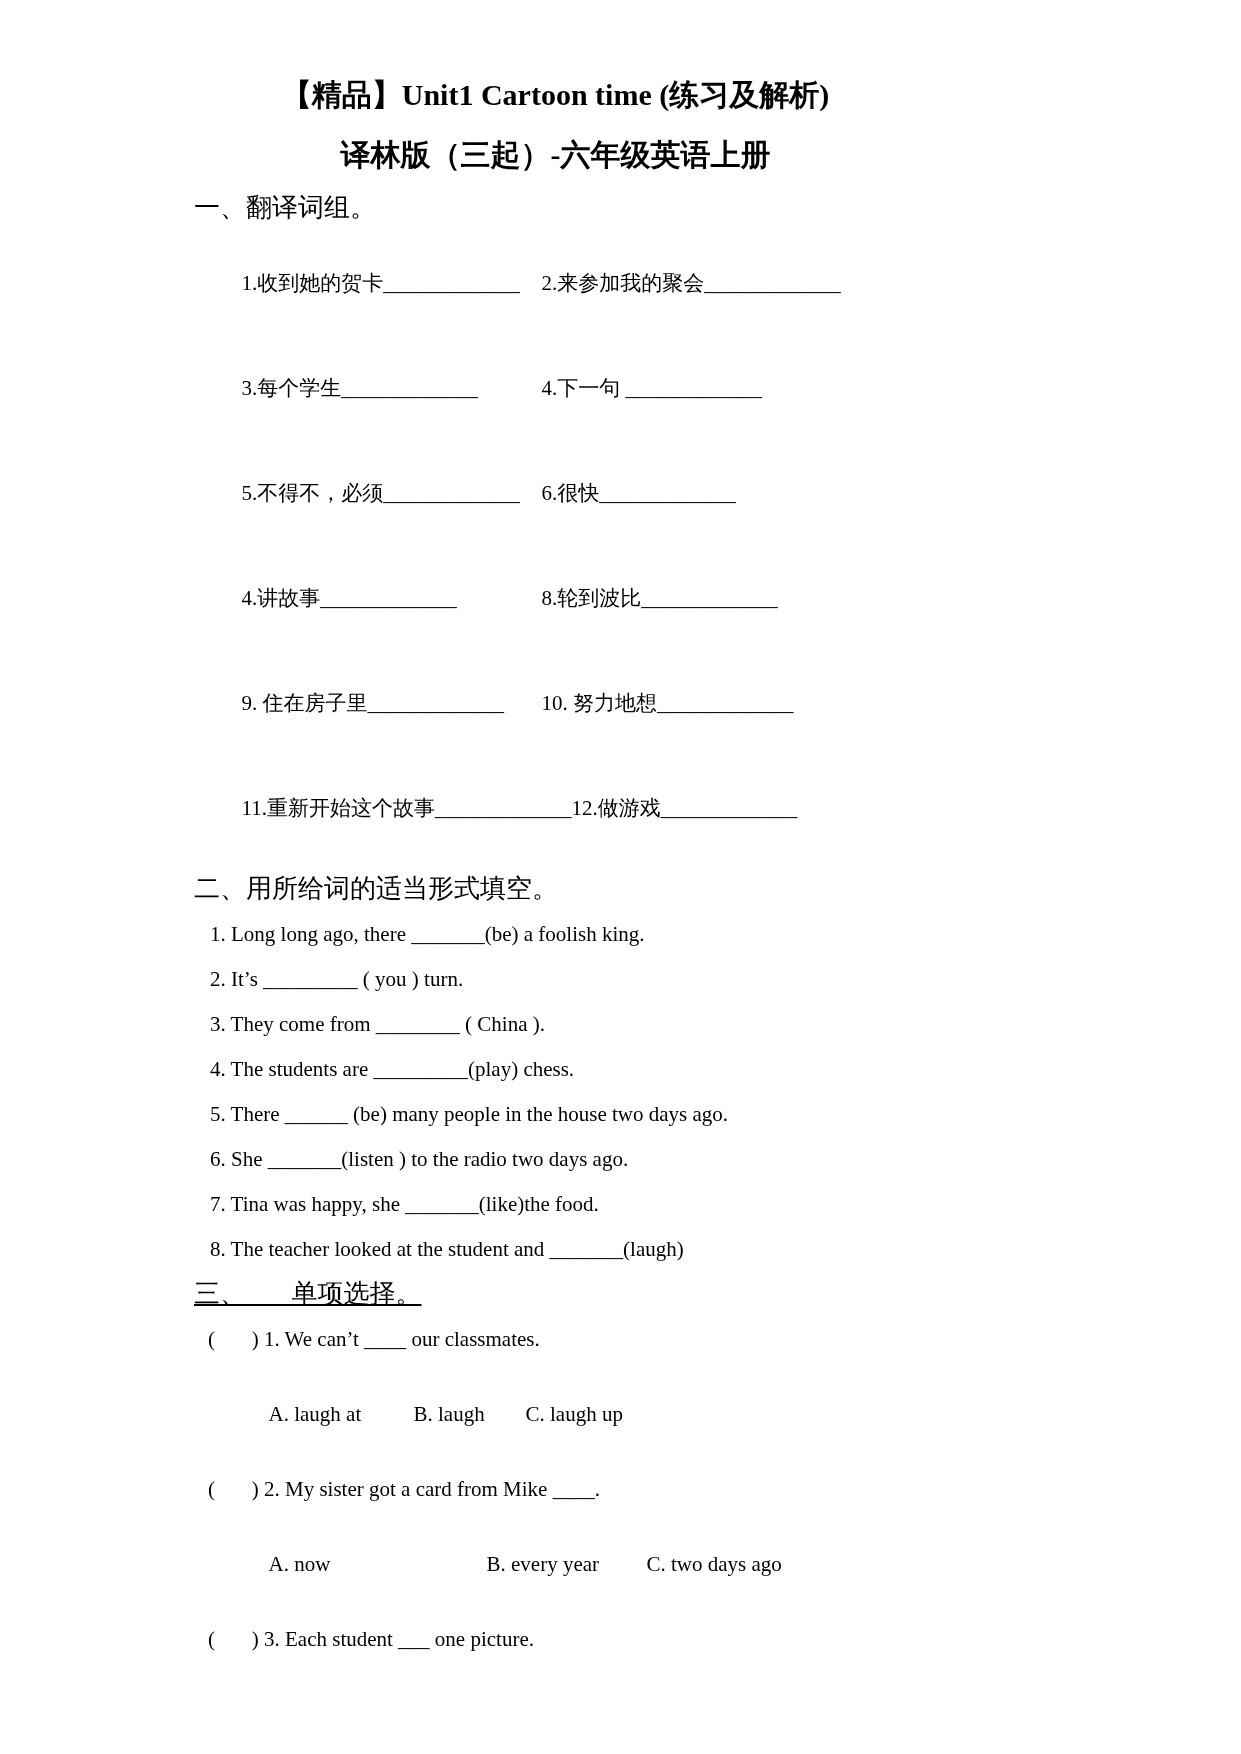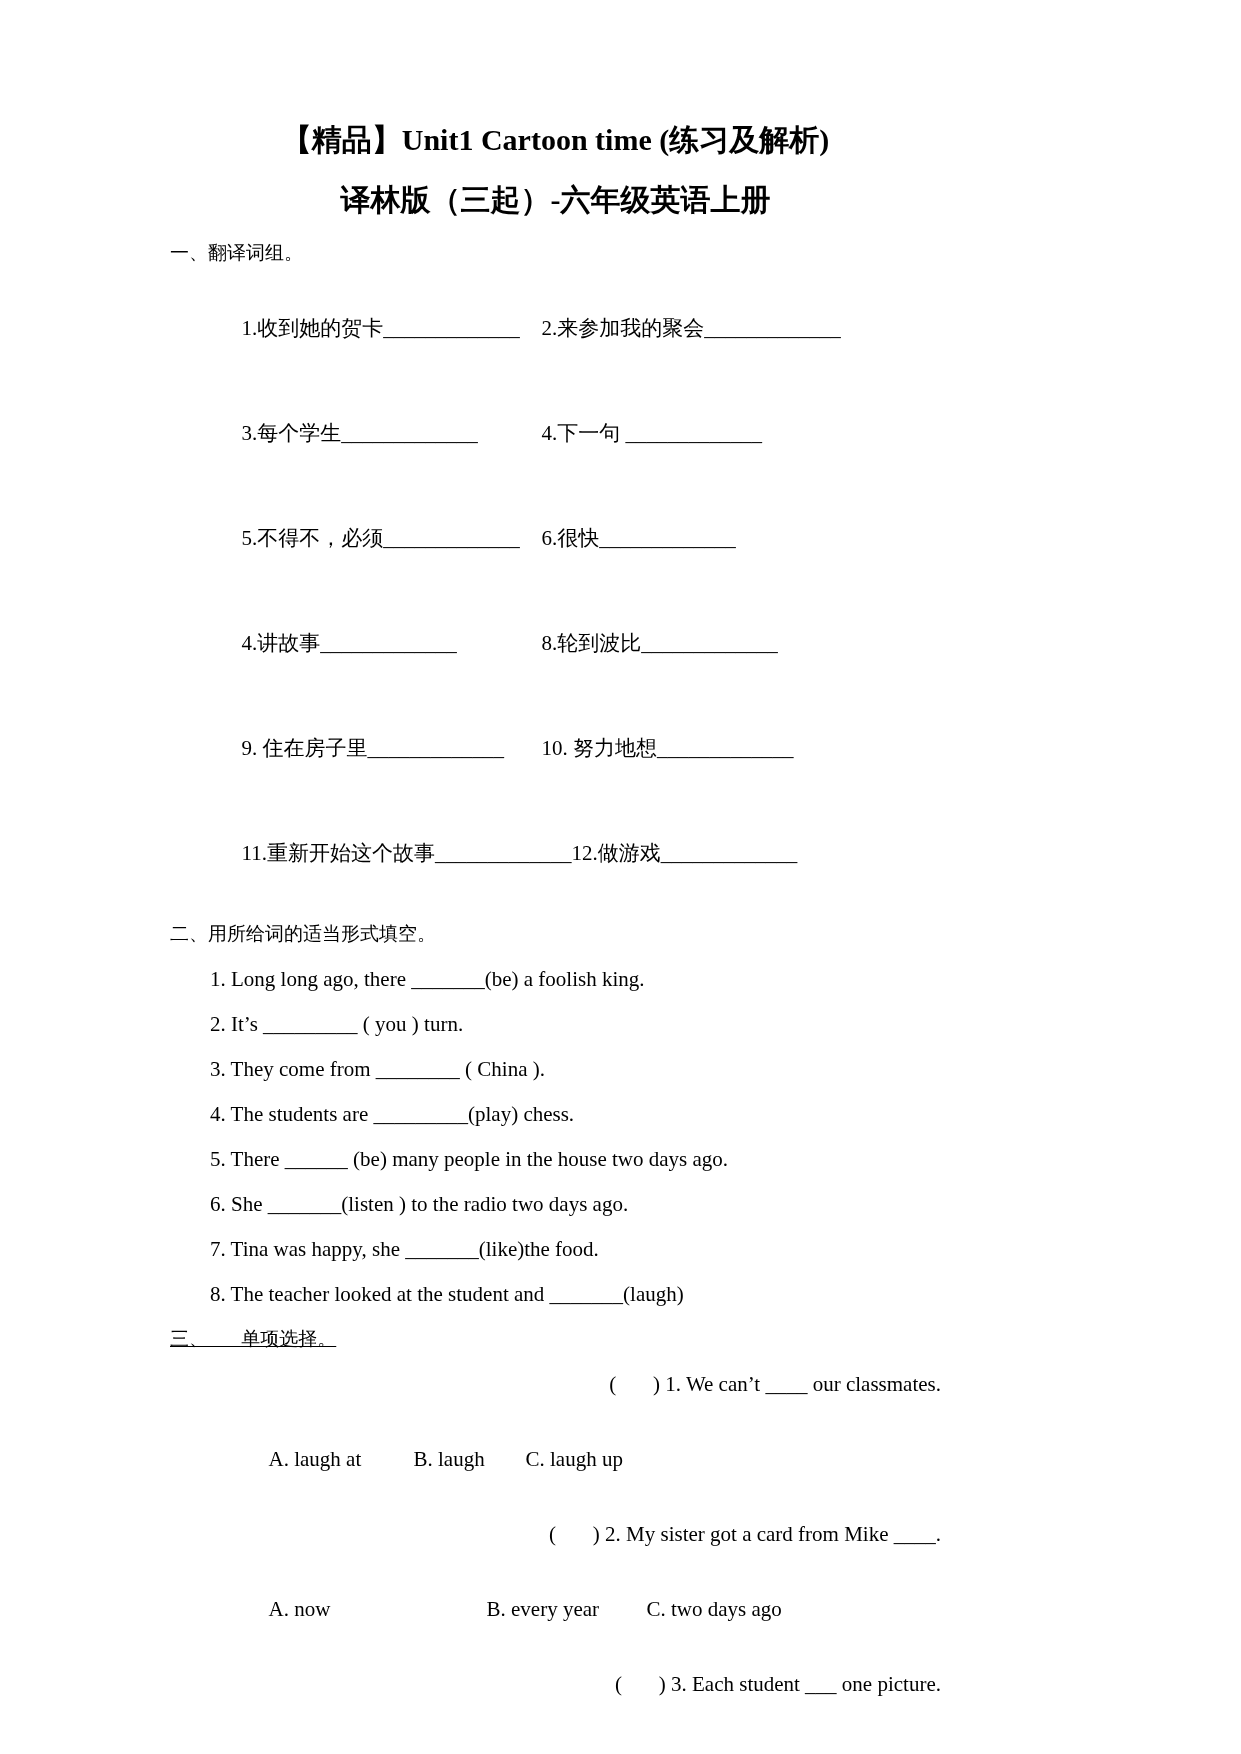--- a/index.html
+++ b/index.html
@@ -1,32 +1,32 @@
 <!DOCTYPE html>
 <html><head>
 <meta charset="utf-8">
 <style>
   html,body{margin:0;padding:0;}
   body{
     width:1241px;height:1754px;background:#ffffff;color:#000000;
     font-family:"Liberation Serif","DejaVu Serif",serif;
     overflow:hidden;
   }
-  .page{box-sizing:border-box;width:1241px;height:1754px;padding:120px 300px 0 170px;}
+  .page{box-sizing:border-box;width:1241px;height:1754px;padding:75px 300px 0 170px;}
   .title,.subtitle{
     font-size:30px;font-weight:700;text-align:center;margin:0;line-height:40px;white-space:pre-wrap;
   }
   .subtitle{margin-top:20px;}
   .line{font-size:21px;line-height:30px;margin-top:15px;white-space:pre-wrap;}
-  .heading{font-size:19px;line-height:30px;white-space:pre-wrap;}
+  .heading{font-size:26px;line-height:30px;white-space:pre-wrap;margin-left:24px;}
   .h1g{margin-top:18px;}
   .h2g{margin-top:21px;}
   .h3g{margin-top:15px;text-decoration:underline;}
   .indent{padding-left:40px;}
-  .stem{padding-left:38px;text-align:right;}
+  .stem{padding-left:38px;}
   .opts{padding-left:67px;}
   .col-l{display:inline-block;min-width:300px;white-space:pre-wrap;}
   .col-r{white-space:pre-wrap;margin-top:33px;}
   .opt{display:inline-block;white-space:pre;}
   .q1 .o1{width:145px}.q1 .o2{width:112px}
   .q2 .o1{width:218px}.q2 .o2{width:160px}
 </style>
 </head>
 <body>
 

